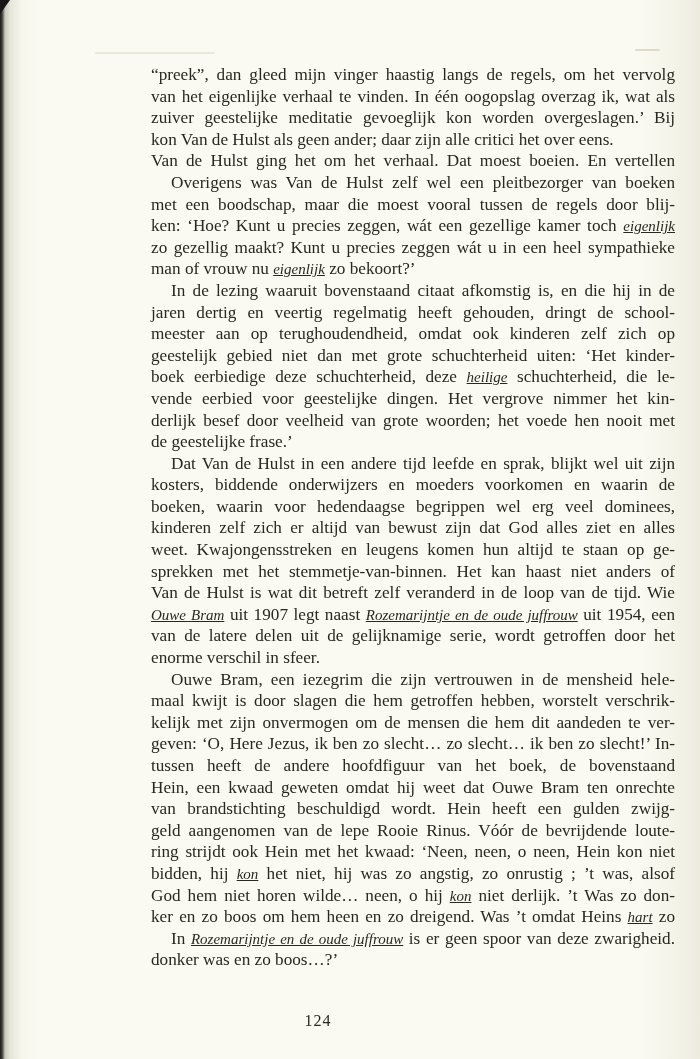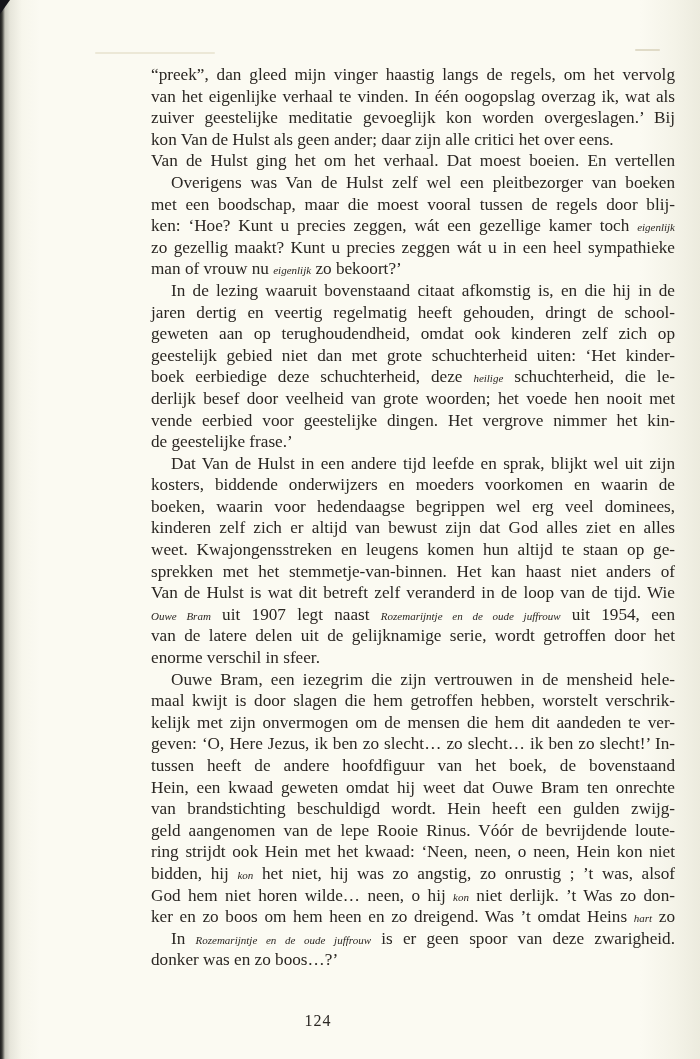--- a/index.html
+++ b/index.html
@@ -26,21 +26,21 @@
     position: absolute; left: 115px; top: 64px; width: 524px;
     font-size: 17.2px; line-height: 21.6px; margin-left: 36px;
   }
   .line {
     display: block; white-space: nowrap;
     text-align: justify; text-align-last: justify;
     height: 21.6px; overflow: visible;
   }
   .line.last { text-align-last: left; }
   .line.indent { text-indent: 20px; }
-  .it { font-style: italic; font-size: 11px; }
+  .it { font-style: italic; font-size: 15px; text-decoration: underline; }
   .page-number {
     position: absolute; left: 0; width: 636px; top: 1012px;
     text-align: center; font-size: 16px; letter-spacing: 1px; color: #2a2622;
   }
 </style>
 </head>
 <body>
 
 <div class="page">
   <div class="corner"></div>
@@ -53,25 +53,25 @@
       <span class="line"><span>zuiver geestelijke meditatie gevoeglijk kon worden overgeslagen.’ Bij</span></span>
       <span class="line last"><span>kon Van de Hulst als geen ander; daar zijn alle critici het over eens.</span></span>
       <span class="line"><span>Van de Hulst ging het om het verhaal. Dat moest boeien. En vertellen</span></span>
       <span class="line indent"><span>Overigens was Van de Hulst zelf wel een pleitbezorger van boeken</span></span>
       <span class="line"><span>met een boodschap, maar die moest vooral tussen de regels door blij-</span></span>
       <span class="line"><span>ken: ‘Hoe? Kunt u precies zeggen, wát een gezellige kamer toch </span><span class="it">eigenlijk</span></span>
       <span class="line"><span>zo gezellig maakt? Kunt u precies zeggen wát u in een heel sympathieke</span></span>
       <span class="line last"><span>man of vrouw nu </span><span class="it">eigenlijk</span><span> zo bekoort?’</span></span>
       <span class="line indent"><span>In de lezing waaruit bovenstaand citaat afkomstig is, en die hij in de</span></span>
       <span class="line"><span>jaren dertig en veertig regelmatig heeft gehouden, dringt de school-</span></span>
-      <span class="line"><span>geweten aan op terughoudendheid, omdat ook kinderen zelf zich op</span></span>
+      <span class="line"><span>meester aan op terughoudendheid, omdat ook kinderen zelf zich op</span></span>
       <span class="line"><span>geestelijk gebied niet dan met grote schuchterheid uiten: ‘Het kinder-</span></span>
       <span class="line"><span>boek eerbiedige deze schuchterheid, deze </span><span class="it">heilige</span><span> schuchterheid, die le-</span></span>
+      <span class="line"><span>vende eerbied voor geestelijke dingen. Het vergrove nimmer het kin-</span></span>
       <span class="line"><span>derlijk besef door veelheid van grote woorden; het voede hen nooit met</span></span>
-      <span class="line"><span>vende eerbied voor geestelijke dingen. Het vergrove nimmer het kin-</span></span>
       <span class="line last"><span>de geestelijke frase.’</span></span>
       <span class="line indent"><span>Dat Van de Hulst in een andere tijd leefde en sprak, blijkt wel uit zijn</span></span>
       <span class="line"><span>kosters, biddende onderwijzers en moeders voorkomen en waarin de</span></span>
       <span class="line"><span>boeken, waarin voor hedendaagse begrippen wel erg veel dominees,</span></span>
       <span class="line"><span>kinderen zelf zich er altijd van bewust zijn dat God alles ziet en alles</span></span>
       <span class="line"><span>weet. Kwajongensstreken en leugens komen hun altijd te staan op ge-</span></span>
       <span class="line"><span>sprekken met het stemmetje-van-binnen. Het kan haast niet anders of</span></span>
       <span class="line"><span>Van de Hulst is wat dit betreft zelf veranderd in de loop van de tijd. Wie</span></span>
       <span class="line"><span class="it">Ouwe Bram</span><span> uit 1907 legt naast </span><span class="it">Rozemarijntje en de oude juffrouw</span><span> uit 1954, een</span></span>
       <span class="line"><span>van de latere delen uit de gelijknamige serie, wordt getroffen door het</span></span>

